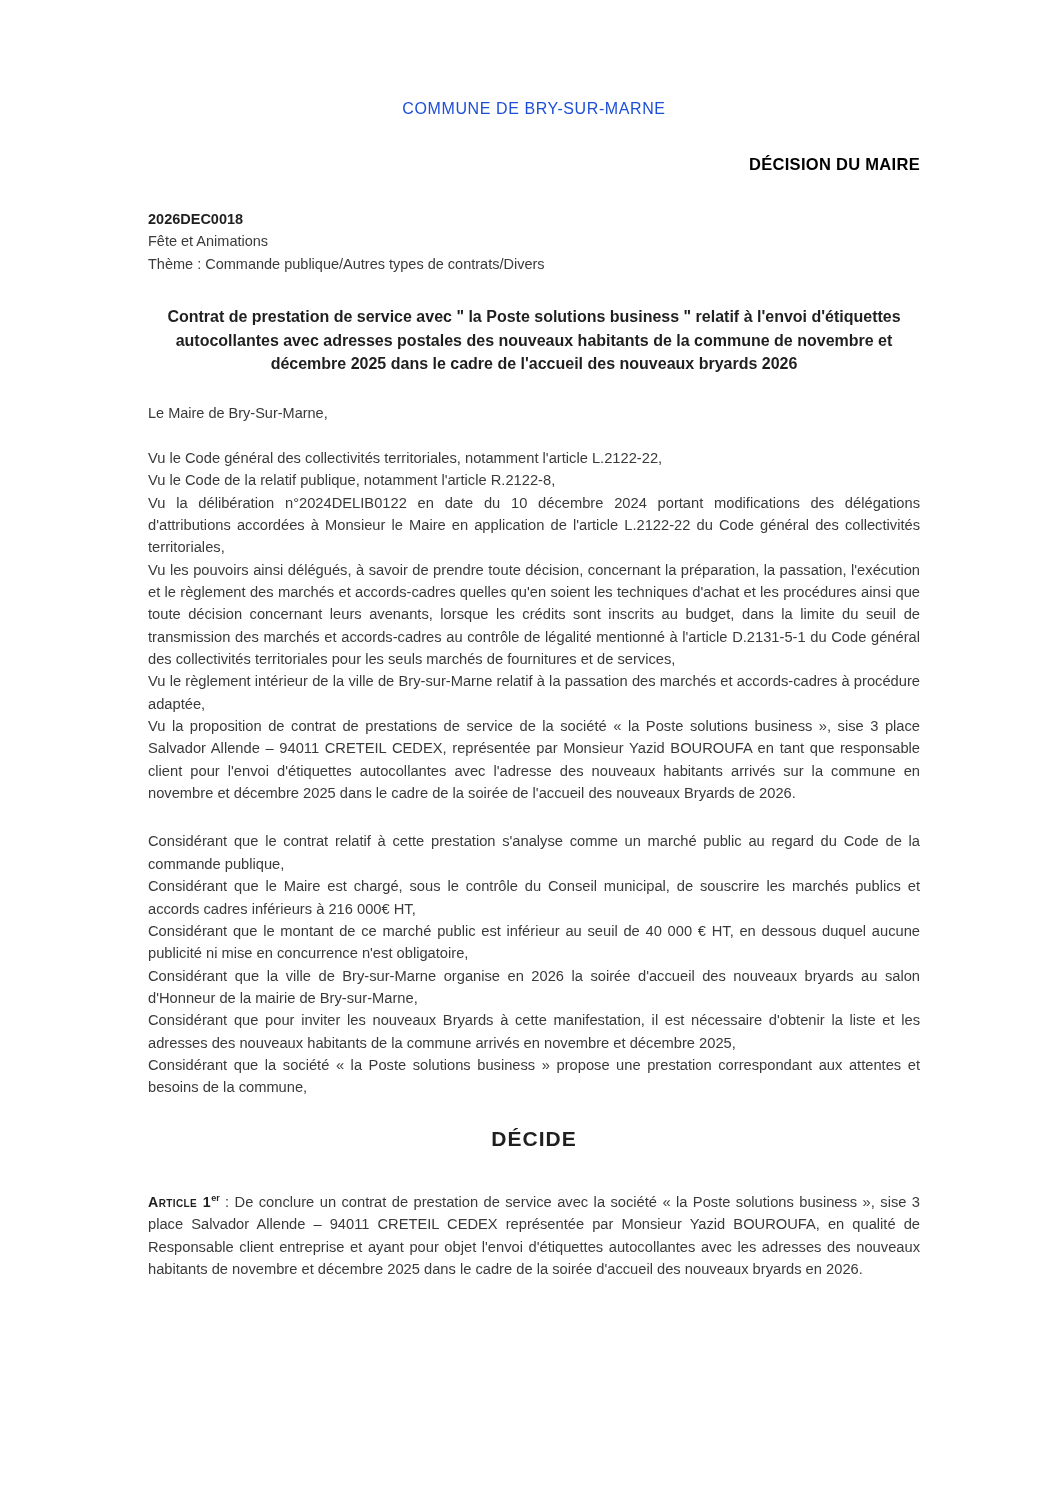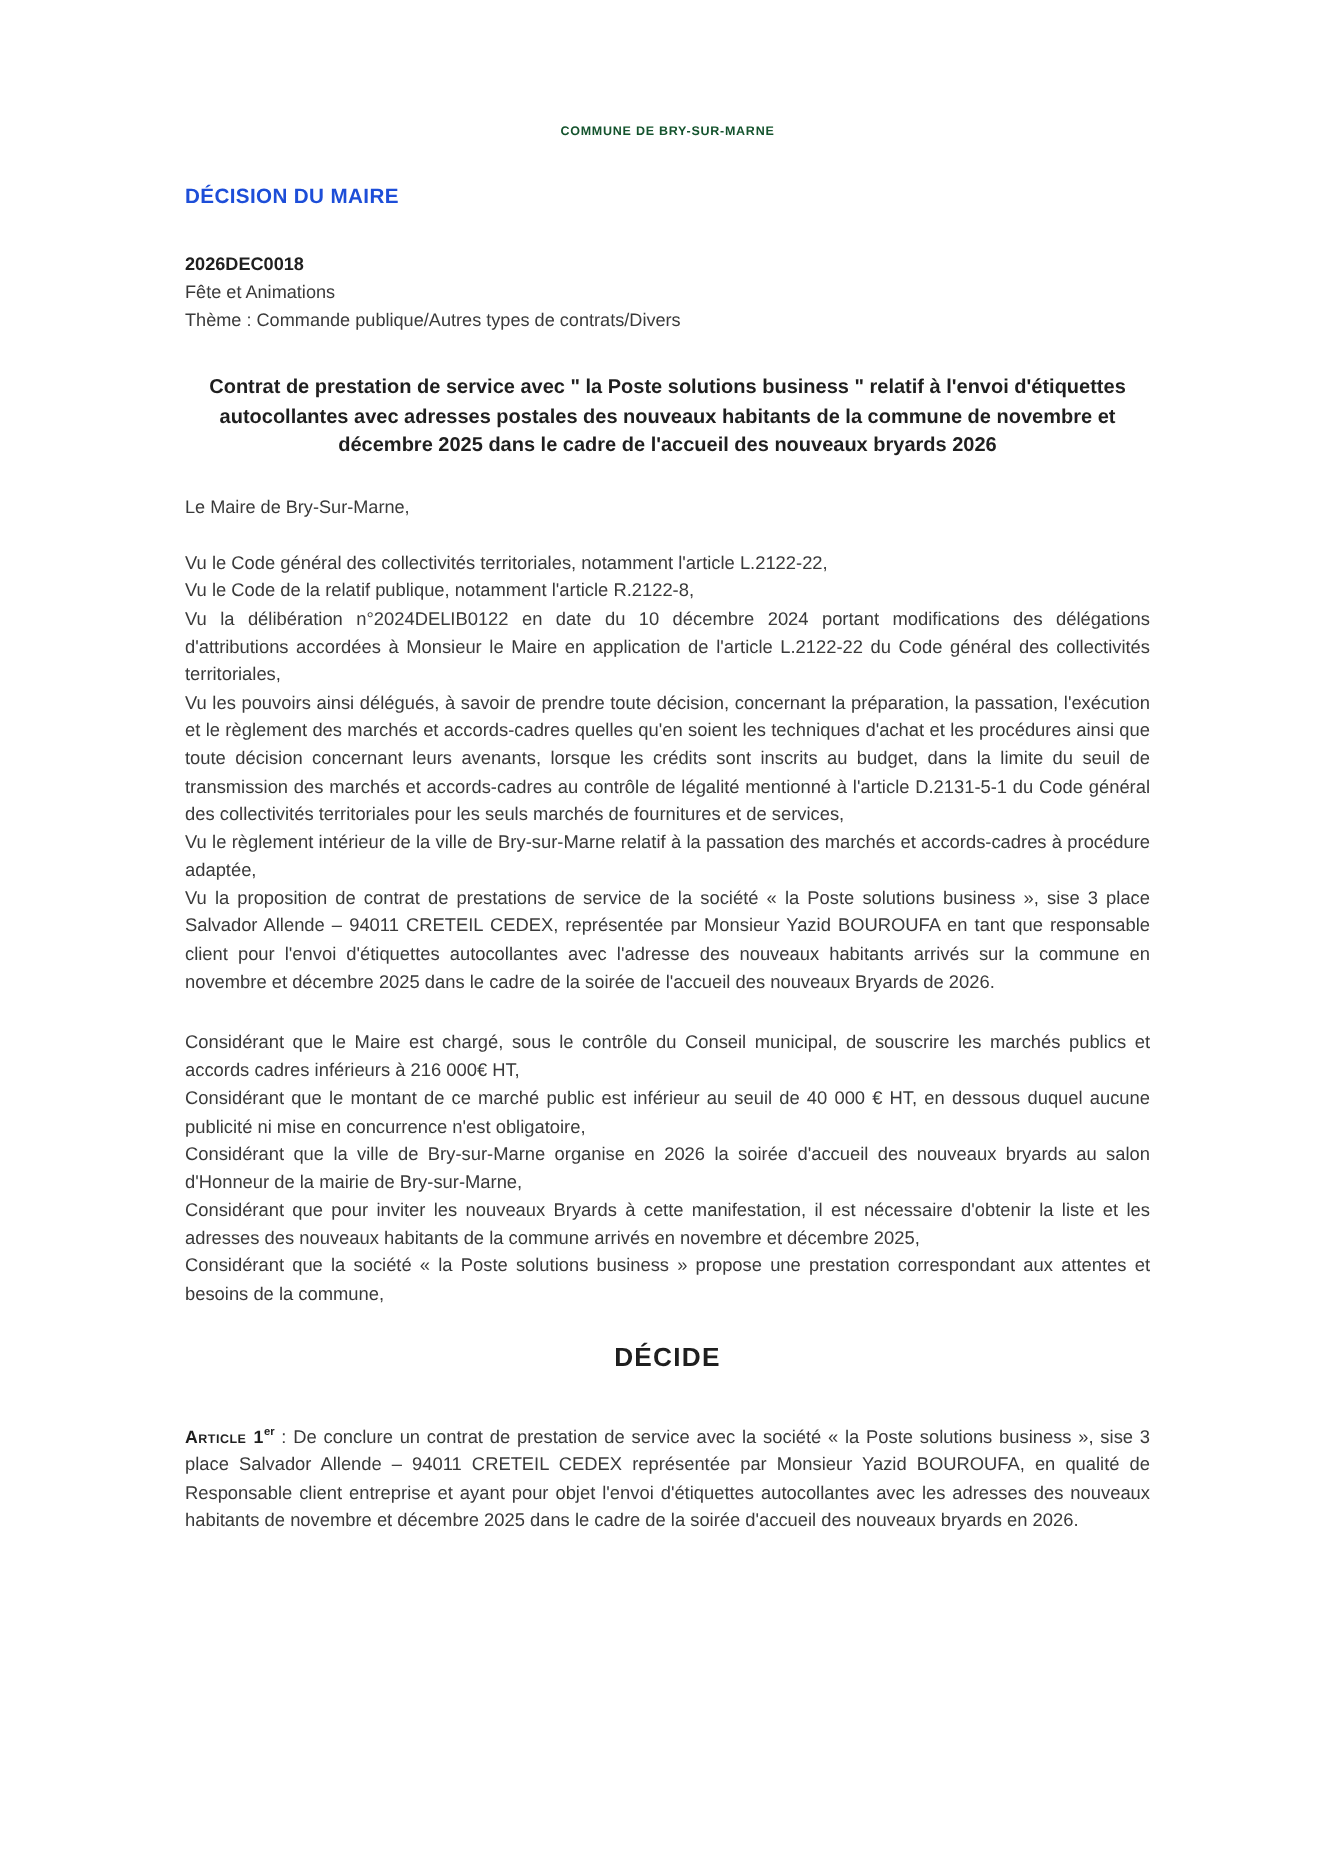--- a/index.html
+++ b/index.html
@@ -18,32 +18,32 @@
     overflow: hidden;
   }
   .content {
     position: absolute;
     left: 148px;
     top: 100px;
     width: 772px;
   }
   .doc-title {
     text-align: center;
-    font-weight: bold;
-    font-size: 10px;
+    font-weight: normal;
+    font-size: 16px;
     letter-spacing: 0.6px;
-    color: #14532d;
+    color: #1d4ed8;
     margin: 0 0 0 0;
   }
   .doc-subtitle {
-    text-align: left;
+    text-align: right;
     font-weight: bold;
     font-size: 16.5px;
     letter-spacing: 0.3px;
-    color: #1d4ed8;
+    color: #000000;
     margin: 37px 0 0 0;
   }
   .ref-block {
     margin-top: 34px;
     font-size: 14.5px;
     line-height: 1.55;
     color: #3a3a3a;
   }
   .ref-code {
     font-weight: bold;
@@ -121,20 +121,21 @@
     <div class="para-group">
       <p class="para">Vu le Code général des collectivités territoriales, notamment l'article L.2122-22,</p>
       <p class="para">Vu le Code de la relatif publique, notamment l'article R.2122-8,</p>
       <p class="para">Vu la délibération n°2024DELIB0122 en date du 10 décembre 2024 portant modifications des délégations d'attributions accordées à Monsieur le Maire en application de l'article L.2122-22 du Code général des collectivités territoriales,</p>
       <p class="para">Vu les pouvoirs ainsi délégués, à savoir de prendre toute décision, concernant la préparation, la passation, l'exécution et le règlement des marchés et accords-cadres quelles qu'en soient les techniques d'achat et les procédures ainsi que toute décision concernant leurs avenants, lorsque les crédits sont inscrits au budget, dans la limite du seuil de transmission des marchés et accords-cadres au contrôle de légalité mentionné à l'article D.2131-5-1 du Code général des collectivités territoriales pour les seuls marchés de fournitures et de services,</p>
       <p class="para">Vu le règlement intérieur de la ville de Bry-sur-Marne relatif à la passation des marchés et accords-cadres à procédure adaptée,</p>
       <p class="para">Vu la proposition de contrat de prestations de service de  la société « la Poste solutions business », sise 3 place Salvador Allende – 94011 CRETEIL CEDEX, représentée par Monsieur Yazid BOUROUFA en tant que responsable client pour l'envoi d'étiquettes autocollantes avec l'adresse des nouveaux habitants arrivés sur la commune en novembre et décembre 2025 dans le cadre de la soirée de l'accueil des nouveaux Bryards de 2026.</p>
     </div>
 
     <div class="para-group">
+      <p class="para">Considérant que le contrat relatif à cette prestation s'analyse comme un marché public au regard du Code de la commande publique,</p>
       <p class="para">Considérant que le Maire est chargé, sous le contrôle du Conseil municipal, de souscrire les marchés publics et accords cadres inférieurs à 216 000€ HT,</p>
       <p class="para">Considérant que le montant de ce marché public est inférieur au seuil de 40 000 € HT, en dessous duquel aucune publicité ni mise en concurrence n'est obligatoire,</p>
       <p class="para">Considérant que la ville de Bry-sur-Marne organise en 2026 la soirée d'accueil des nouveaux bryards au salon d'Honneur de la mairie de Bry-sur-Marne,</p>
       <p class="para">Considérant que pour inviter les nouveaux Bryards à cette manifestation, il est nécessaire d'obtenir la liste et les adresses des nouveaux habitants de la commune arrivés en novembre et décembre 2025,</p>
       <p class="para">Considérant que la société « la Poste solutions business » propose une prestation correspondant aux attentes et besoins de la commune,</p>
     </div>
 
     <div class="decide">DÉCIDE</div>
 
     <div class="article-block">

